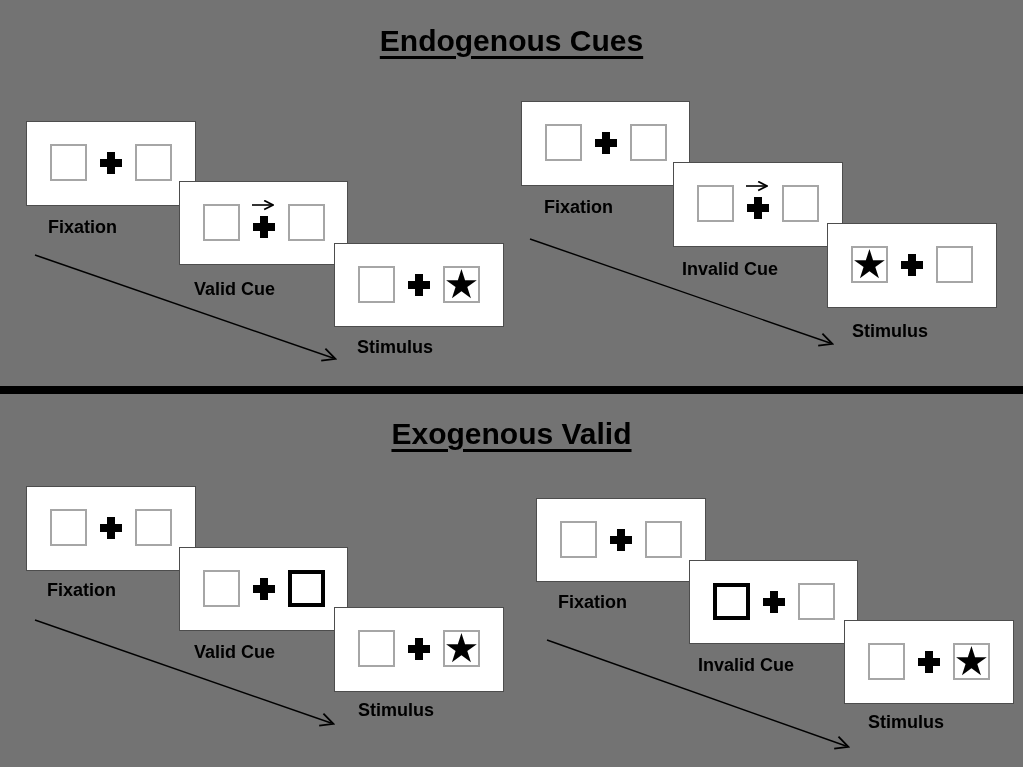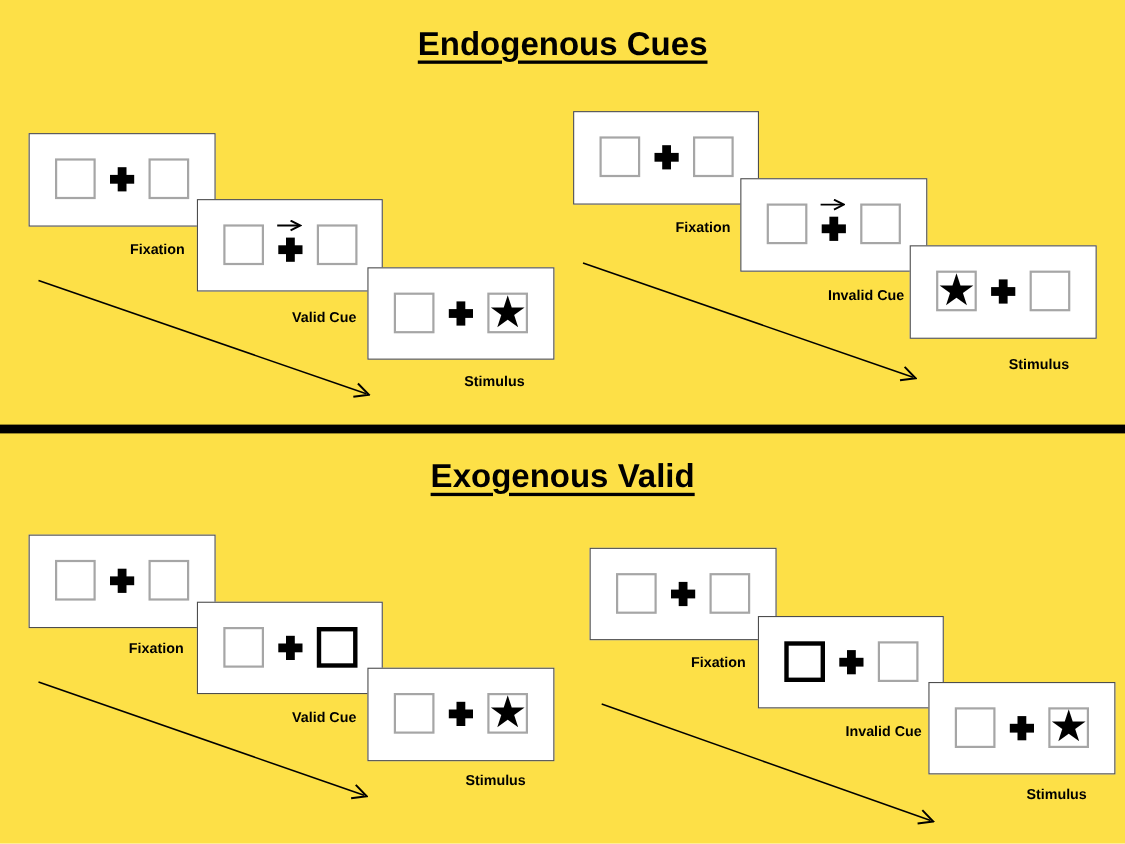--- a/index.html
+++ b/index.html
@@ -1,17 +1,17 @@
 <!DOCTYPE html>
 <html><head>
 <meta charset="utf-8">
 <style>
   html,body{margin:0;padding:0;background:#ffffff;}
   #page{
-    position:relative;width:1023px;height:767px;background:#fde047;overflow:hidden;
+    position:relative;width:1023px;height:767px;background:#737373;overflow:hidden;
     font-family:"Liberation Sans","DejaVu Sans",sans-serif;color:#000;
   }
   .section-title{
     position:absolute;left:0;width:1023px;text-align:center;
     font-size:30px;font-weight:bold;
     text-decoration:underline;text-decoration-thickness:3px;text-underline-offset:5px;
   }
   #title-endogenous{top:24px;}
   #title-exogenous{top:417px;}
   .divider{position:absolute;left:0;top:386px;width:1023px;height:8px;background:#000;}
@@ -27,21 +27,21 @@
   .sq.right{left:108px;}
   .sq.bold{border:4px solid #000000;}
   .star{font-family:"DejaVu Sans",sans-serif;font-size:40px;line-height:1;color:#000;transform:translateY(-1px);}
   .plus{position:absolute;left:73px;top:30px;width:22px;height:22px;}
   .plus::before{content:"";position:absolute;left:0;top:7px;width:22px;height:8px;background:#000;}
   .plus::after{content:"";position:absolute;left:7px;top:0;width:8px;height:22px;background:#000;}
   .panel.arrow-cue .plus{top:34px;}
   .cue-arrow{position:absolute;left:71px;top:18px;}
   .seq-arrow{position:absolute;}
   .panel-label{
-    position:absolute;font-size:13px;font-weight:bold;text-align:right;line-height:20px;
+    position:absolute;font-size:18px;font-weight:bold;text-align:left;line-height:20px;
     white-space:nowrap;
   }
 </style>
 </head>
 <body>
 
 <div id="page">
 
   <div id="title-endogenous" class="section-title">Endogenous Cues</div>
   <div class="divider"></div>

